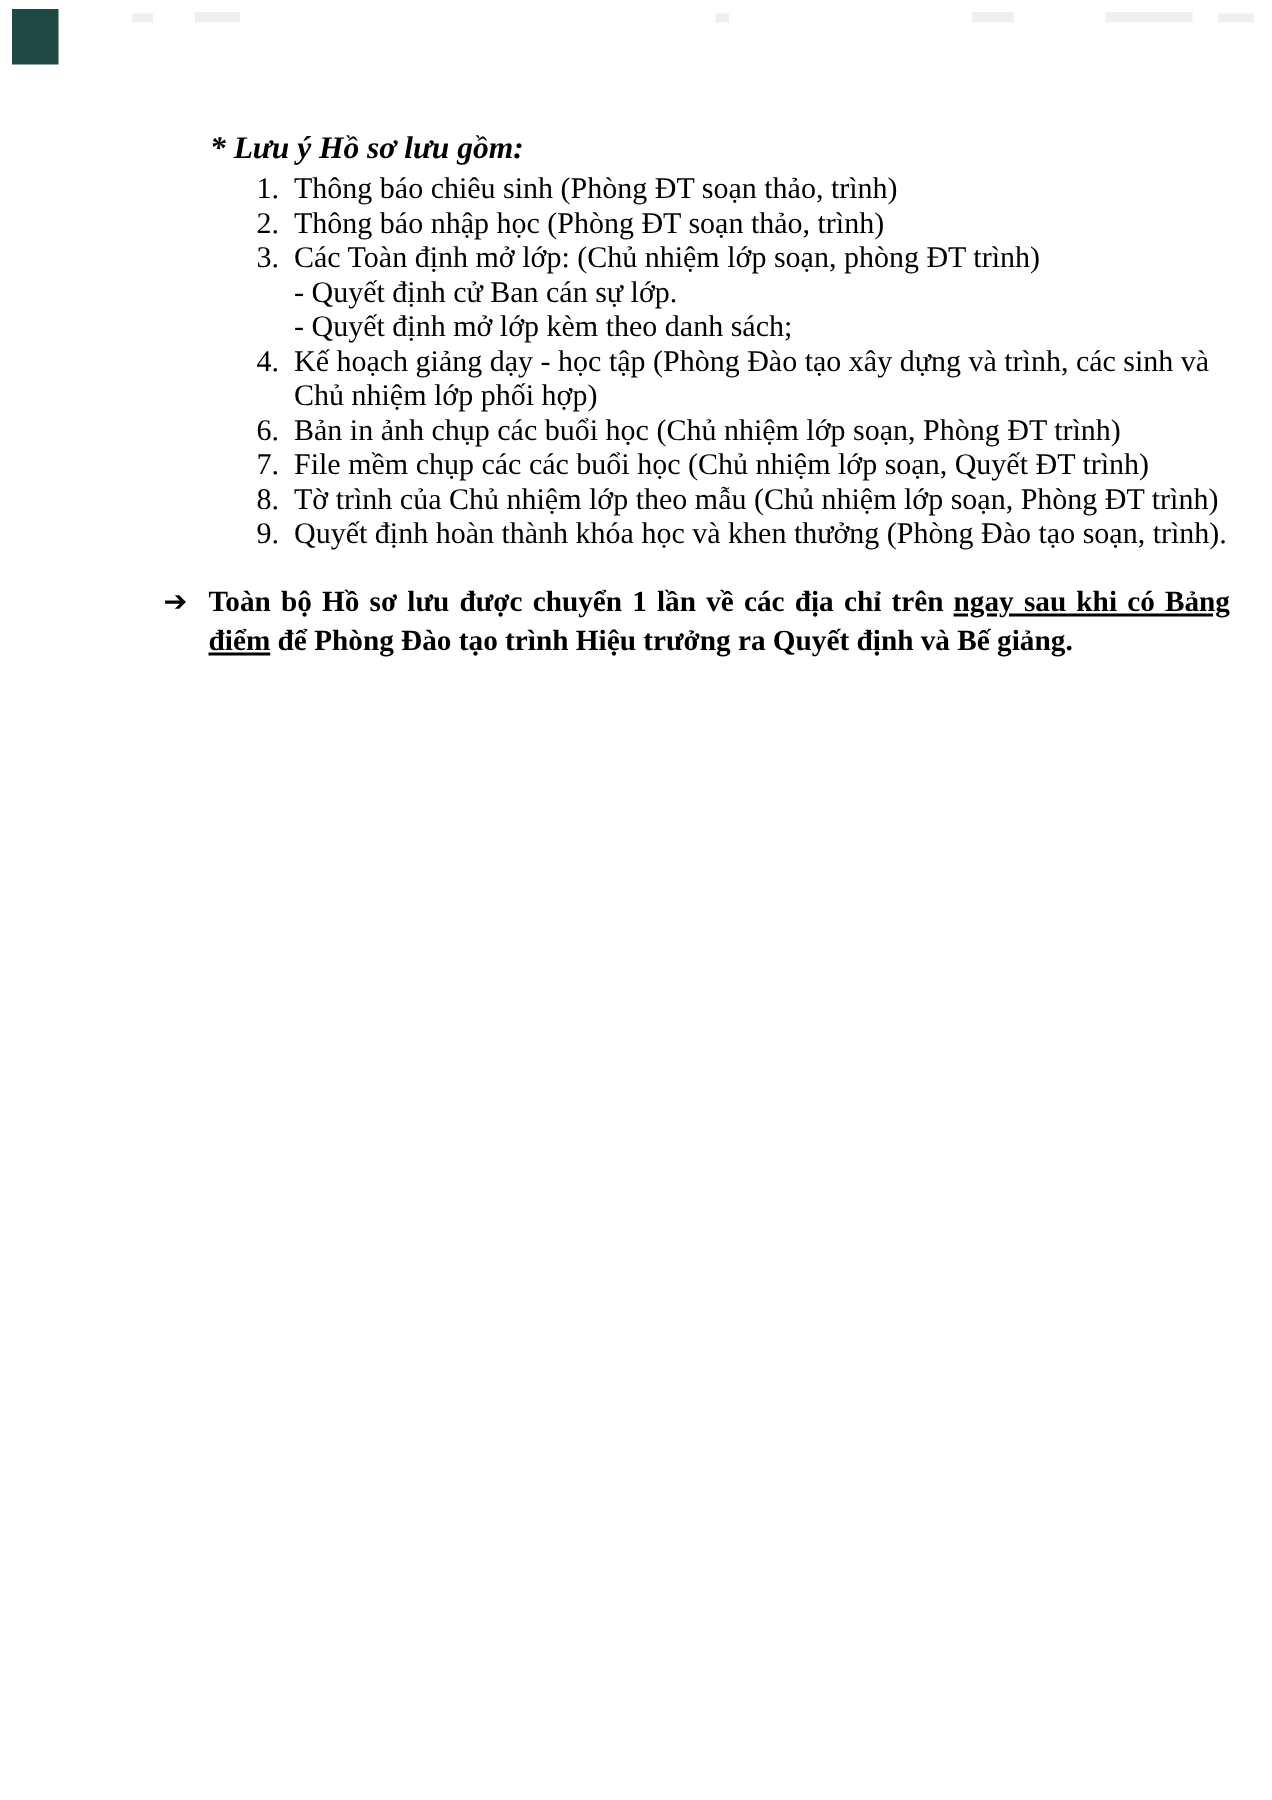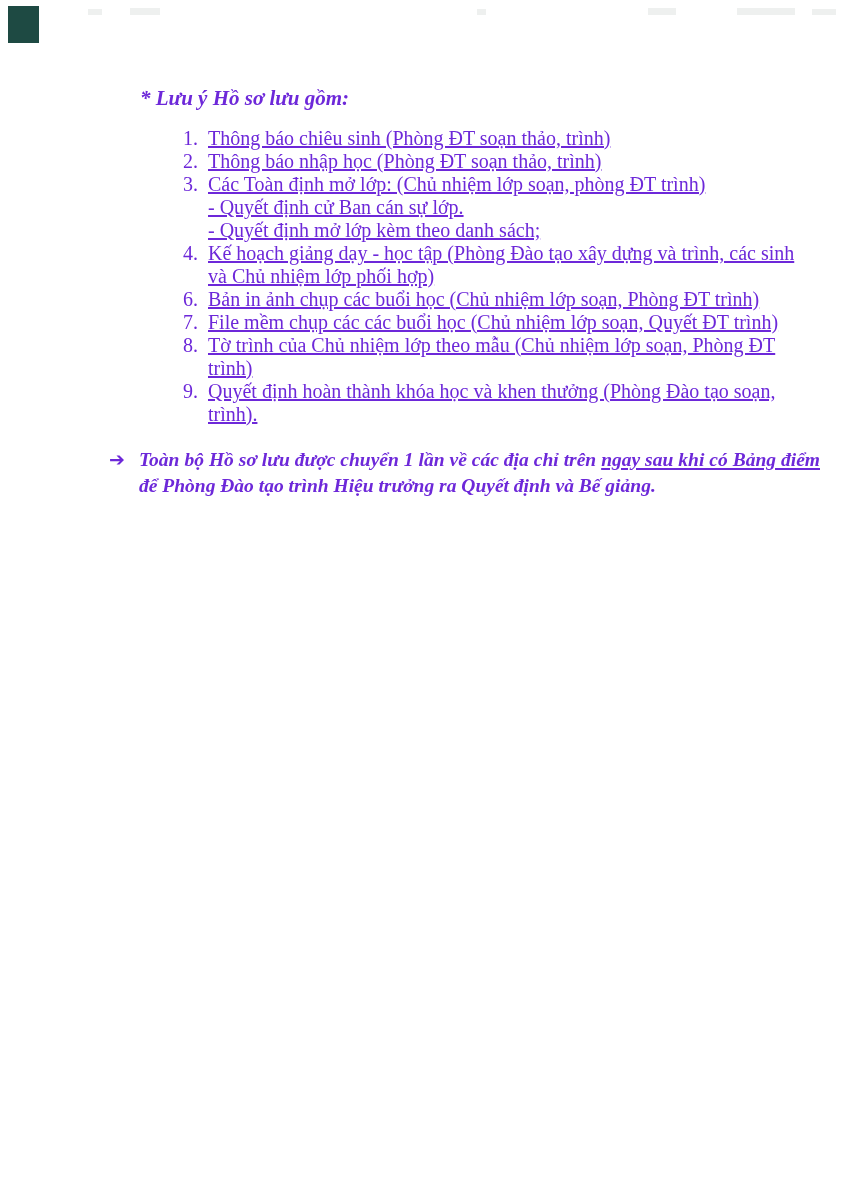--- a/index.html
+++ b/index.html
@@ -7,21 +7,21 @@
     padding: 0;
     background: #ffffff;
   }
   .page {
     position: relative;
     width: 848px;
     height: 1200px;
     background: #ffffff;
     overflow: hidden;
     font-family: "Liberation Serif", "DejaVu Serif", serif;
-    color: #6d28d9;
+    color: #000000;
   }
   
   .corner-mark {
     position: absolute;
     left: 8px;
     top: 6px;
     width: 31px;
     height: 37px;
   }
   .noise {
@@ -42,21 +42,21 @@
     width: 686px;
     font-size: 20px;
     line-height: 23px;
   }
   .heading {
     font-weight: bold;
     font-style: italic;
     font-size: 21px;
     line-height: 26px;
   }
-  .list { margin: 16px; text-decoration: underline; }
+  .list { margin: 4px; }
   .item {
     padding-left: 52px;
     text-indent: -25px;
   }
   .num {
     display: inline-block;
     width: 25px;
     text-indent: 0;
   }
   .sub {
@@ -65,21 +65,20 @@
   .note {
     margin-left: -31px;
     margin-top: 20px;
     width: 681px;
     padding-left: 30px;
     text-indent: -30px;
     font-weight: bold;
     font-size: 19.5px;
     line-height: 26px;
     text-align: justify;
-    font-style: italic;
   }
   .arrow {
     display: inline-block;
     width: 30px;
     text-indent: 0;
     font-family: "DejaVu Sans", "Liberation Serif", sans-serif;
     font-size: 19px;
   }
   .ul {
     text-decoration: underline;

